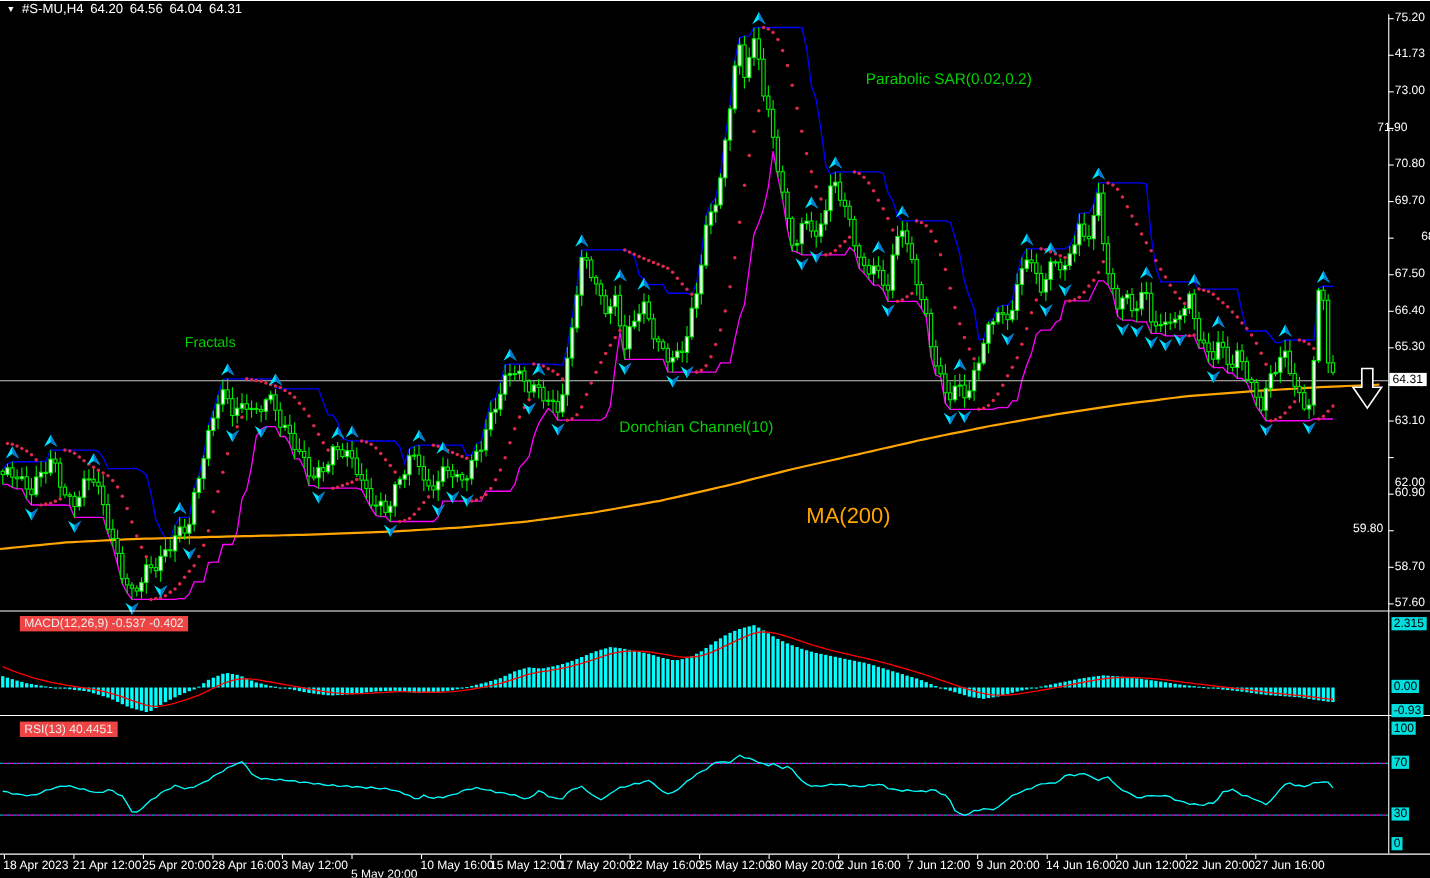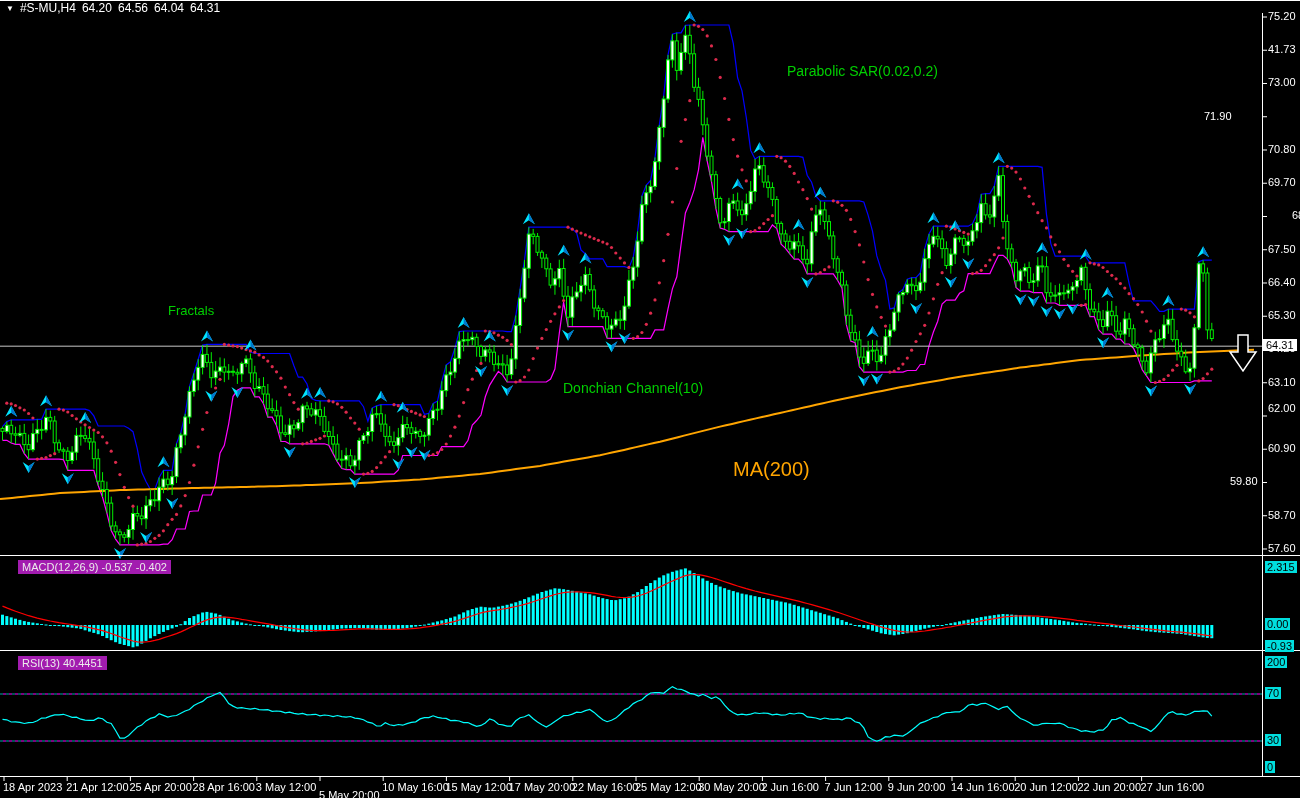--- a/index.html
+++ b/index.html
@@ -4,21 +4,21 @@
 <style>
   html,body{margin:0;padding:0;background:#000;}
   #app{position:relative;width:1300px;height:798px;background:#000;overflow:hidden;
        font-family:"Liberation Sans",sans-serif;}
   #chart-svg{position:absolute;left:0;top:0;}
   #titlebar{position:absolute;left:6px;top:1px;color:#fff;font-size:12px;display:flex;gap:6px;align-items:center;}
   #titlebar .tri{font-size:8px;position:relative;top:0px;}
   #titlebar .num{margin-left:0px;}
   .glabel{position:absolute;color:#00cf00;font-size:13px;white-space:nowrap;}
   #lbl-ma{font-size:20px;color:#ffa500;}
-  .panel-label{position:absolute;background:#a21caf;color:#ececec;font-size:11px;padding:1px 4px;white-space:nowrap;}
+  .panel-label{position:absolute;background:#ef4444;color:#ececec;font-size:11px;padding:1px 4px;white-space:nowrap;}
   #labels div{position:absolute;white-space:nowrap;}
   .ptick,.tlabel{color:#fff;font-size:11px;}
   .vbox{background:#00dede;color:#000;font-size:11px;padding:0 2px;}
   #bid-box{position:absolute;left:1263px;top:339px;background:#fff;color:#000;font-size:11px;padding:0 3px;z-index:5;}
 </style>
 </head>
 <body>
 
 <div id="app">
   <svg id="chart-svg" width="1300" height="798">
@@ -1331,30 +1331,30 @@
         <line x1="952" y1="777" x2="952" y2="781" stroke="#FFFFFF" stroke-width="1"></line>
         <line x1="1015.2" y1="777" x2="1015.2" y2="781" stroke="#FFFFFF" stroke-width="1"></line>
         <line x1="1078.4" y1="777" x2="1078.4" y2="781" stroke="#FFFFFF" stroke-width="1"></line>
         <line x1="1141.6000000000001" y1="777" x2="1141.6000000000001" y2="781" stroke="#FFFFFF" stroke-width="1"></line>
       </g>
     </svg>
   <div id="labels">
       <div class="ptick" style="left: 1268px; top: 10px;">75.20</div>
       <div class="ptick" style="left: 1268px; top: 43.2497px;">41.73</div>
       <div class="ptick" style="left: 1268px; top: 76.4994px;">73.00</div>
-      <div class="ptick" style="left: 1204px; top: 109.749px;">71.90</div>
+      <div class="ptick" style="left: 1252px; top: 109.749px;">71.90</div>
       <div class="ptick" style="left: 1268px; top: 142.999px;">70.80</div>
       <div class="ptick" style="left: 1268px; top: 176.249px;">69.70</div>
       <div class="ptick" style="left: 1268px; top: 209.498px; padding-left: 24px;">68.60</div>
       <div class="ptick" style="left: 1268px; top: 242.748px;">67.50</div>
       <div class="ptick" style="left: 1268px; top: 275.998px;">66.40</div>
       <div class="ptick" style="left: 1268px; top: 309.247px;">65.30</div>
       <div class="ptick" style="left: 1268px; top: 342.497px;">64.20</div>
       <div class="ptick" style="left: 1268px; top: 375.747px;">63.10</div>
-      <div class="ptick" style="left: 1268px; top: 402px;">62.00</div>
+      <div class="ptick" style="left: 1268px; top: 433px;">62.00</div>
       <div class="ptick" style="left: 1268px; top: 442.246px;">60.90</div>
       <div class="ptick" style="left: 1230px; top: 475.496px;">59.80</div>
       <div class="ptick" style="left: 1268px; top: 508.745px;">58.70</div>
       <div class="ptick" style="left: 1268px; top: 541.995px;">57.60</div>
       <div class="tlabel" style="left: 3px; top: 781px;">18 Apr 2023</div>
       <div class="tlabel" style="left: 66.2px; top: 781px;">21 Apr 12:00</div>
       <div class="tlabel" style="left: 129.4px; top: 781px;">25 Apr 20:00</div>
       <div class="tlabel" style="left: 192.6px; top: 781px;">28 Apr 16:00</div>
       <div class="tlabel" style="left: 255.8px; top: 781px;">3 May 12:00</div>
       <div class="tlabel" style="left: 319px; top: 789px;">5 May 20:00</div>
@@ -1367,21 +1367,21 @@
       <div class="tlabel" style="left: 761.4px; top: 781px;">2 Jun 16:00</div>
       <div class="tlabel" style="left: 824.6px; top: 781px;">7 Jun 12:00</div>
       <div class="tlabel" style="left: 887.8px; top: 781px;">9 Jun 20:00</div>
       <div class="tlabel" style="left: 951px; top: 781px;">14 Jun 16:00</div>
       <div class="tlabel" style="left: 1014.2px; top: 781px;">20 Jun 12:00</div>
       <div class="tlabel" style="left: 1077.4px; top: 781px;">22 Jun 20:00</div>
       <div class="tlabel" style="left: 1140.6px; top: 781px;">27 Jun 16:00</div>
       <div class="vbox" style="left: 1265px; top: 561px;">2.315</div>
       <div class="vbox" style="left: 1265px; top: 618px; text-align: right;">0.00</div>
       <div class="vbox" style="left: 1265px; top: 640px;">-0.93</div>
-      <div class="vbox" style="left: 1265px; top: 656px;">200</div>
+      <div class="vbox" style="left: 1265px; top: 656px;">100</div>
       <div class="vbox" style="left: 1265px; top: 687px;">70</div>
       <div class="vbox" style="left: 1265px; top: 734px;">30</div>
       <div class="vbox" style="left: 1265px; top: 761px;">0</div>
     </div>
 
   <div id="titlebar">
     <span class="tri">▼</span>
     <span>#S-MU,H4</span>
     <span class="num">64.20</span>
     <span class="num">64.56</span>

